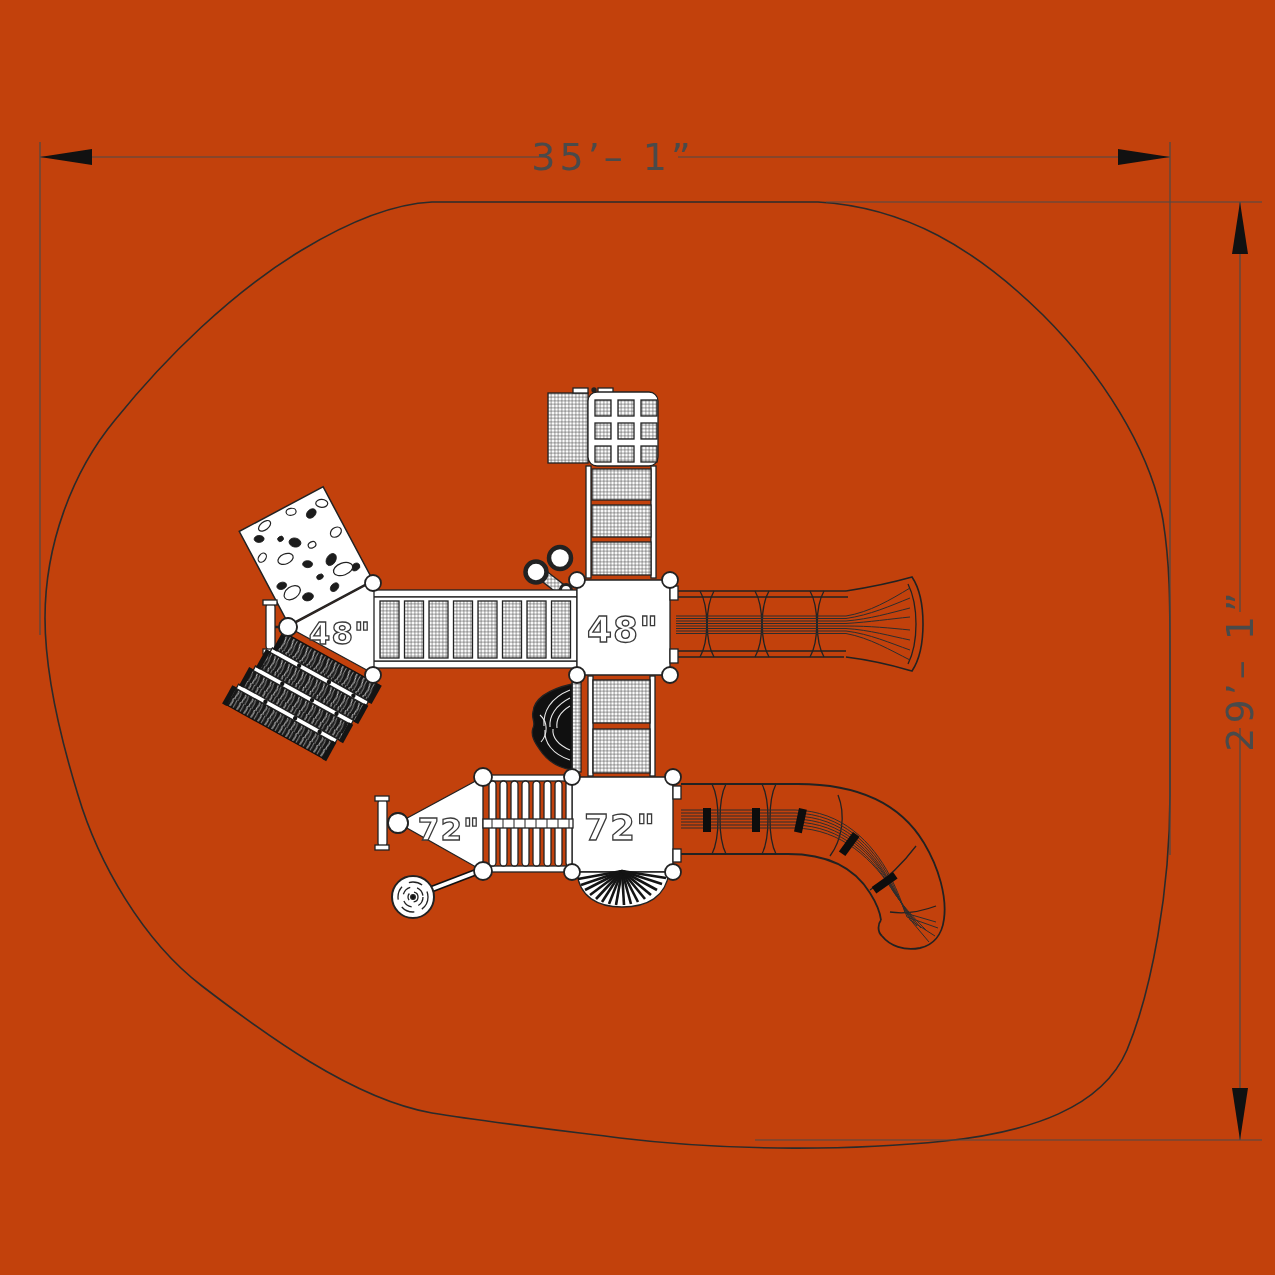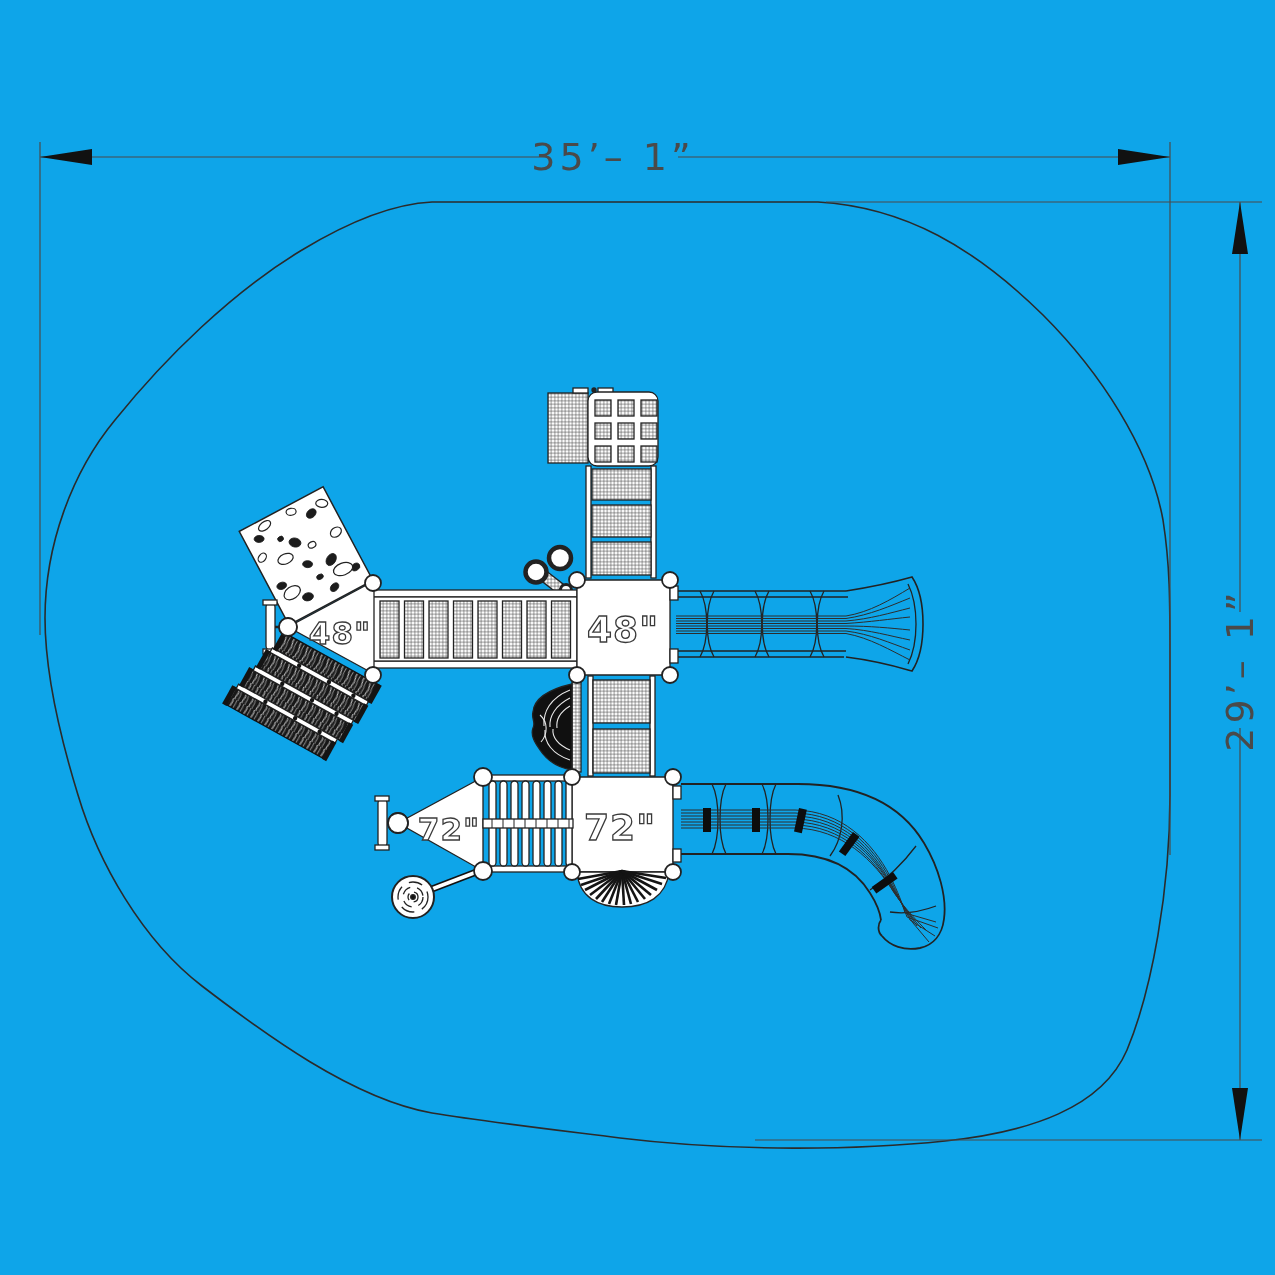--- a/index.html
+++ b/index.html
@@ -1,16 +1,16 @@
 <!DOCTYPE html>
 <html><head>
 <meta charset="utf-8">
 <style>
   html,body{margin:0;padding:0;background:#ffffff;}
-  .sheet{width:1275px;height:1275px;position:relative;background:#0ea5e9;overflow:hidden;}
+  .sheet{width:1275px;height:1275px;position:relative;background:#c2410c;overflow:hidden;}
   svg{display:block;}
   text{font-family:"DejaVu Sans","Liberation Sans",sans-serif;}
   .dimtext{fill:#4a4a4a;letter-spacing:4px;}
   .decktext{fill:#ffffff;stroke:#3a3a3a;stroke-width:1.3px;font-weight:bold;letter-spacing:1px;}
 </style>
 </head>
 <body>
 
 <div class="sheet">
 <svg width="1275" height="1275" viewBox="0 0 1275 1275" xmlns="http://www.w3.org/2000/svg">

